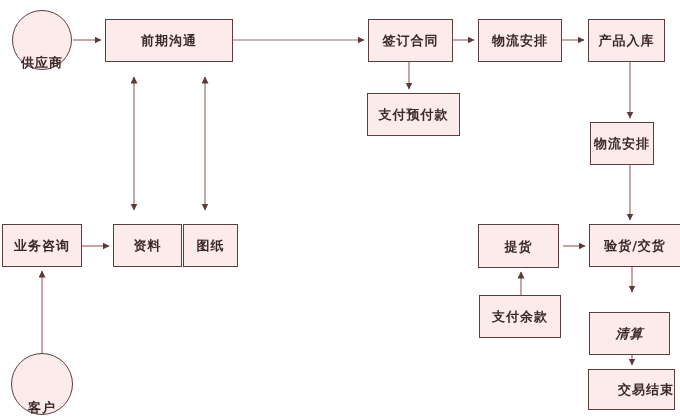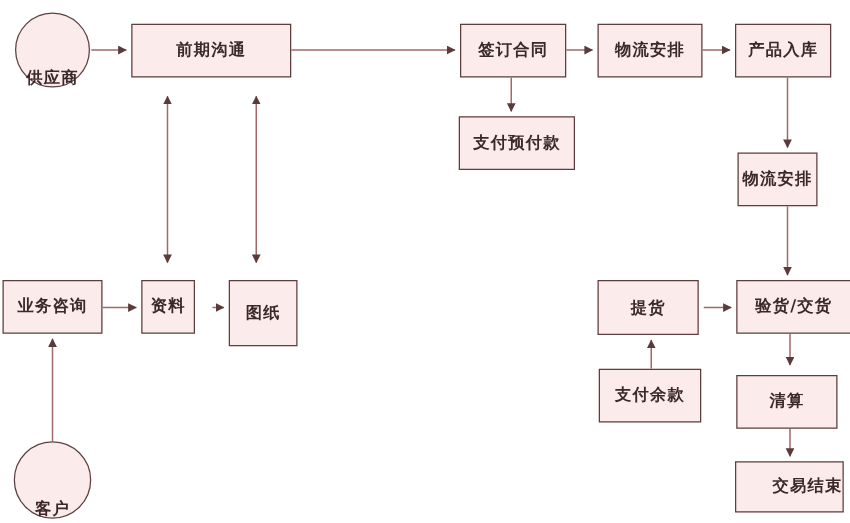--- a/index.html
+++ b/index.html
@@ -89,36 +89,36 @@
       </div>
       <div class="node" style="left: 367px; top: 93px; width: 93px; height: 43px;">
         <span>支付预付款</span>
       </div>
       <div class="node" style="left: 590px; top: 122px; width: 64px; height: 43px;">
         <span>物流安排</span>
       </div>
       <div class="node" style="left: 2px; top: 224px; width: 80px; height: 43px;">
         <span>业务咨询</span>
       </div>
-      <div class="node" style="left: 113px; top: 224px; width: 43px; height: 43px;">
+      <div class="node" style="left: 113px; top: 224px; width: 69px; height: 43px;">
         <span>资料</span>
       </div>
-      <div class="node" style="left: 183px; top: 224px; width: 55px; height: 53px;">
+      <div class="node" style="left: 183px; top: 224px; width: 55px; height: 43px;">
         <span>图纸</span>
       </div>
       <div class="node" style="left: 478px; top: 224px; width: 81px; height: 44px;">
         <span>提货</span>
       </div>
       <div class="node" style="left: 589px; top: 224px; width: 92px; height: 43px;">
         <span>验货/交货</span>
       </div>
       <div class="node" style="left: 479px; top: 295px; width: 82px; height: 43px;">
         <span>支付余款</span>
       </div>
-      <div class="node" style="left: 589px; top: 300px; width: 81px; height: 43px;">
+      <div class="node" style="left: 589px; top: 312px; width: 81px; height: 43px; font-style: italic;">
         <span>清算</span>
       </div>
       <div class="node" style="left: 588px; top: 369px; width: 87px; height: 41px; justify-content: flex-end;">
         <span>交易结束</span>
       </div>
       <div class="node circle" style="left: 11px; top: 353px; width: 62px; height: 62px; align-items: flex-end;">
         <span>客户</span>
       </div>
     </div>
 </div>

